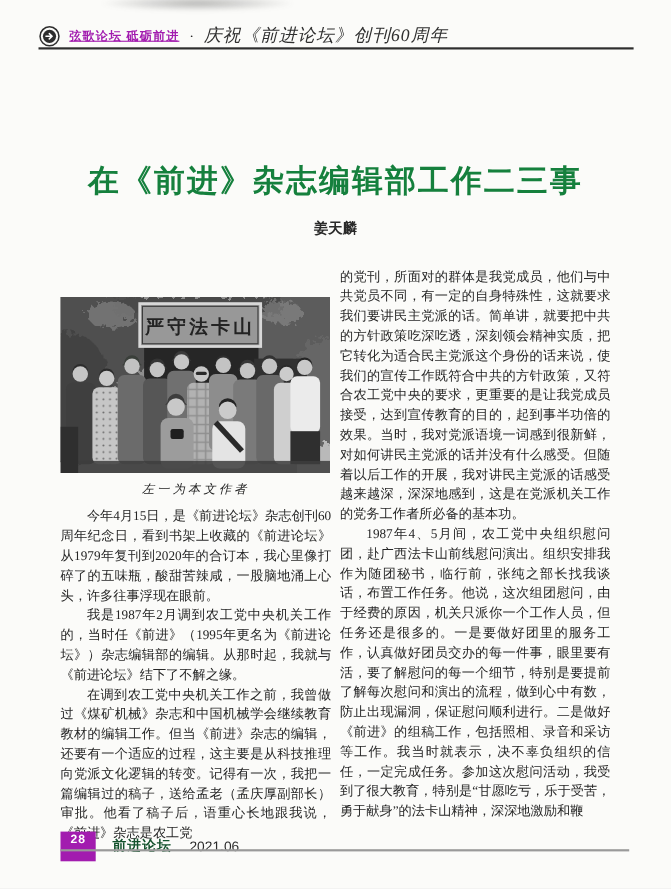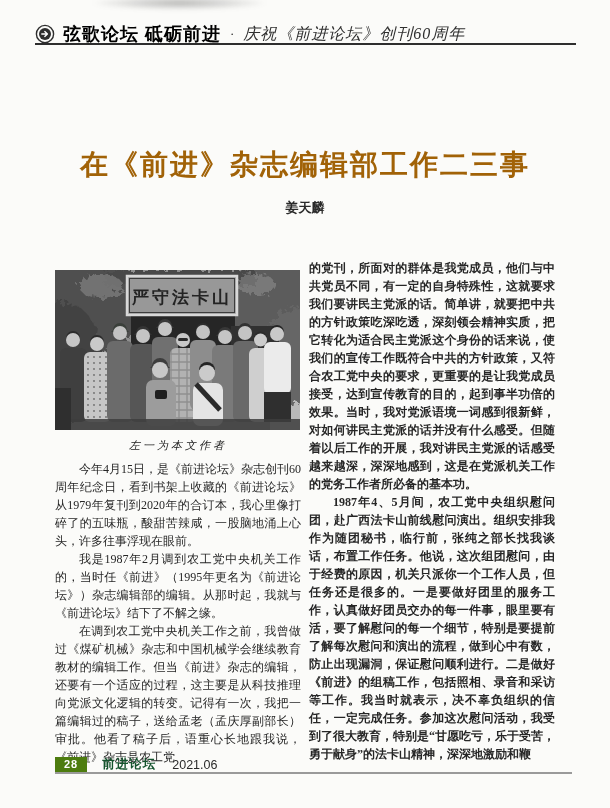--- a/index.html
+++ b/index.html
@@ -7,45 +7,45 @@
     position:relative;width:610px;height:808px;margin:0 auto;
     background:#fbfbf9;overflow:hidden;
     font-family:"Liberation Serif","DejaVu Serif",serif;color:#262626;
   }
   
   .smudge{position:absolute;left:92px;top:-4px;width:175px;height:14px;
     background:radial-gradient(ellipse at center,rgba(70,70,70,.38),rgba(70,70,70,0) 72%);
     filter:blur(2px);}
   
   .header{position:absolute;left:35px;top:22px;width:540px;display:flex;align-items:center;gap:8px;}
-  .header .brand{font-family:"Liberation Sans","DejaVu Sans",sans-serif;font-weight:700;font-size:18px;letter-spacing:1px;color:#000000;}
+  .header .brand{font-family:"Liberation Sans","DejaVu Sans",sans-serif;font-weight:700;font-size:11px;letter-spacing:1px;color:#a21caf;text-decoration:underline;}
   .header .sep{font-size:13px;color:#2a2a2a;margin:0 1px;}
   .header .subtitle{font-style:italic;font-size:16px;letter-spacing:1px;color:#2f2f2f;}
   .header-rule{position:absolute;left:35px;right:34px;top:43px;height:2px;background:#2e2e2e;}
   
   .title{position:absolute;left:0;top:146px;width:610px;text-align:center;
     font-family:"Liberation Sans","DejaVu Sans",sans-serif;font-weight:700;
-    font-size:28px;letter-spacing:2px;color:#a16207;}
+    font-size:28px;letter-spacing:2px;color:#15803d;}
   .author{position:absolute;left:0;top:199px;width:610px;text-align:center;
     font-family:"Liberation Sans","DejaVu Sans",sans-serif;font-weight:700;font-size:13px;color:#2a2a2a;}
   
   .col{position:absolute;width:246px;font-size:12px;line-height:18px;text-align:justify;}
   .col p{margin:0;}
   .col p.indent{text-indent:2em;}
   .col-left{left:55px;top:270px;}
-  .col-right{left:309px;top:259px;font-weight:bold;}
+  .col-right{left:309px;top:242px;}
   figure{margin:0 0 6px 0;}
   .photo-wrap{width:245px;height:160px;display:block;}
   figcaption{margin-top:6px;text-align:center;font-style:italic;font-size:11px;letter-spacing:3px;color:#222;}
   .body-text{margin-top:6px;}
   
   .footer{position:absolute;left:55px;top:756px;display:flex;align-items:center;
     font-family:"Liberation Sans","DejaVu Sans",sans-serif;}
-  .page-num{background:#4d7c0f;color:#ffffff;font-weight:700;font-size:11px;
-    padding:1px 9px 2px 9px;letter-spacing:1px;}
+  .page-num{background:#a21caf;color:#ffffff;font-weight:700;font-size:11px;
+    padding:1px 9px 14px 9px;letter-spacing:1px;}
   .journal{font-weight:700;font-size:12.5px;color:#14532d;margin-left:15px;letter-spacing:1px;}
   .issue{font-weight:400;font-size:12.5px;color:#2a2a2a;margin-left:16px;}
   .footer-rule{position:absolute;left:55px;right:38px;top:772px;height:2px;background:#9a9a9a;}
 </style>
 </head>
 <body>
 
 <div class="page">
 
   <div class="smudge"></div>

